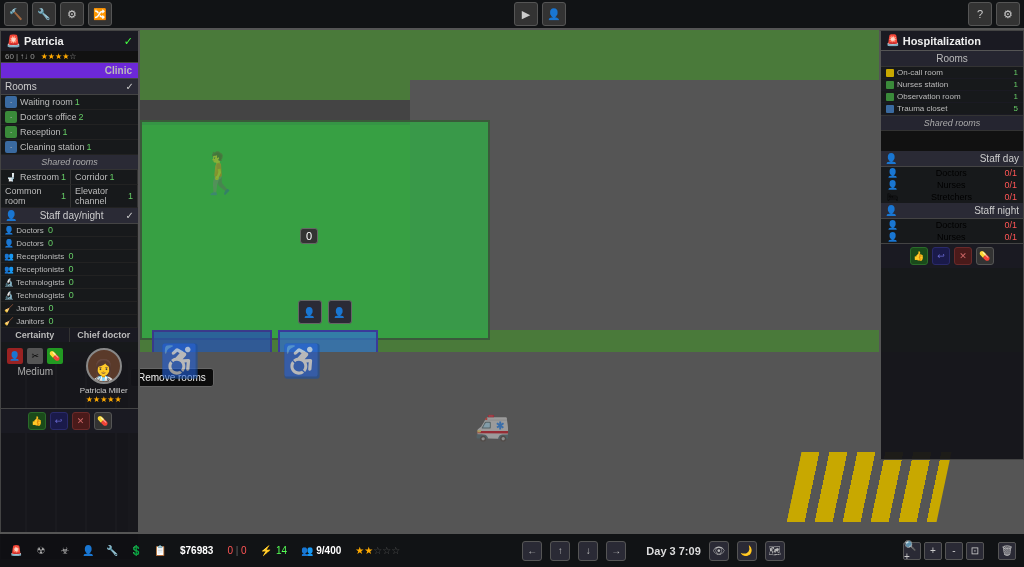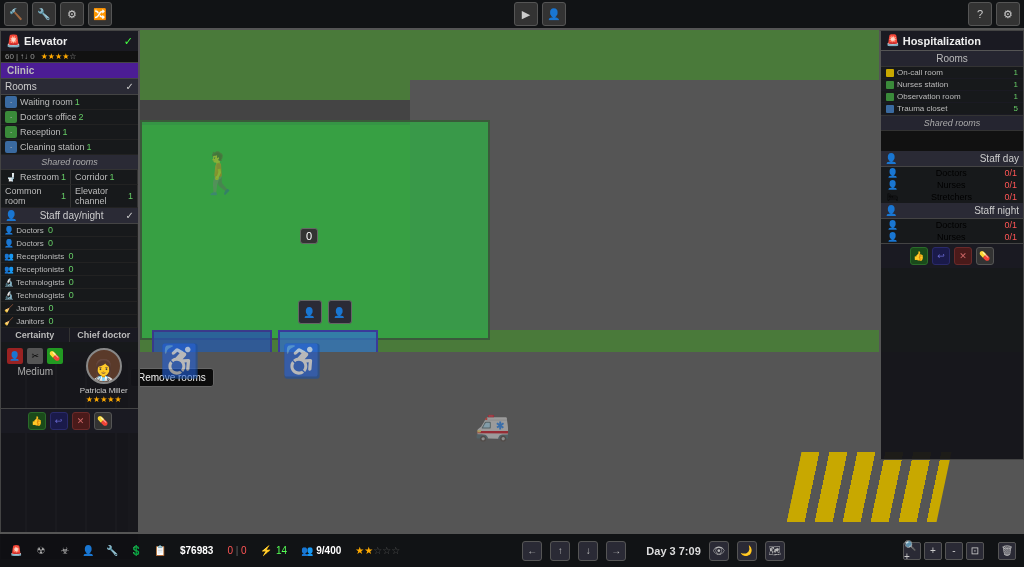--- a/index.html
+++ b/index.html
@@ -131,26 +131,26 @@
       margin-right: 3px;
       display: inline-flex;
       align-items: center;
       justify-content: center;
       font-size: 8px;
     }
 
     .count-green { color: #6c6; font-size: 9px; margin-left: 2px; }
 
     .section-title {
-      background: #4c1d95;
+      background: #6d28d9;
       color: #bbb;
       padding: 2px 6px;
       font-size: 10px;
       font-weight: bold;
-      text-align: left;
+      text-align: right;
       border-top: 1px solid #444;
       border-bottom: 1px solid #444;
     }
 
     .shared-rooms-title {
       background: #2a2a35;
       color: #aaa;
       padding: 2px 6px;
       font-size: 9px;
       font-style: italic;
@@ -561,21 +561,21 @@
   <div style="position:absolute;top:228px;left:300px;background:#333;color:#fff;font-size:11px;border-radius:3px;padding:1px 5px;border:1px solid #666;">0</div>
 
   <div style="position:absolute;top:300px;left:298px;background:#2a2a35;border:1px solid #666;border-radius:3px;width:24px;height:24px;display:flex;align-items:center;justify-content:center;font-size:10px;color:#ccc;">👤</div>
   <div style="position:absolute;top:300px;left:328px;background:#2a2a35;border:1px solid #666;border-radius:3px;width:24px;height:24px;display:flex;align-items:center;justify-content:center;font-size:10px;color:#ccc;">👤</div>
 </div>
 
 <div id="left-sidebar">
 
   <div class="dept-badge">
     <span class="dept-icon">🚨</span>
-    <span class="dept-name">Elevator</span>
+    <span class="dept-name">Patricia</span>
     <span class="check-green">✓</span>
   </div>
   <div class="mini-stats">
     <span>60</span>
     <span> | </span>
     <span>↑↓ 0</span>
     <span style="margin-left:4px;">
       <span class="star">★★★★</span>☆
     </span>
   </div>

